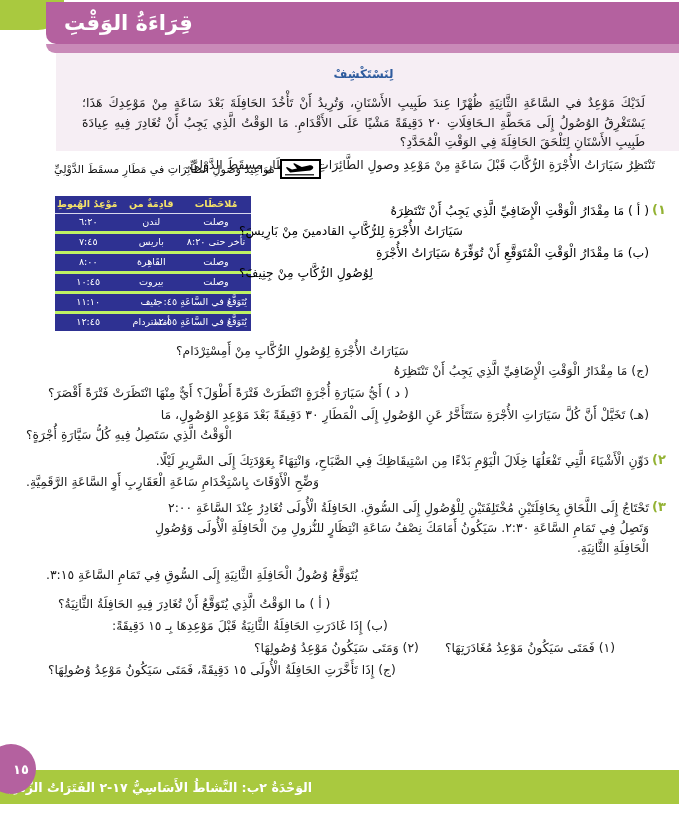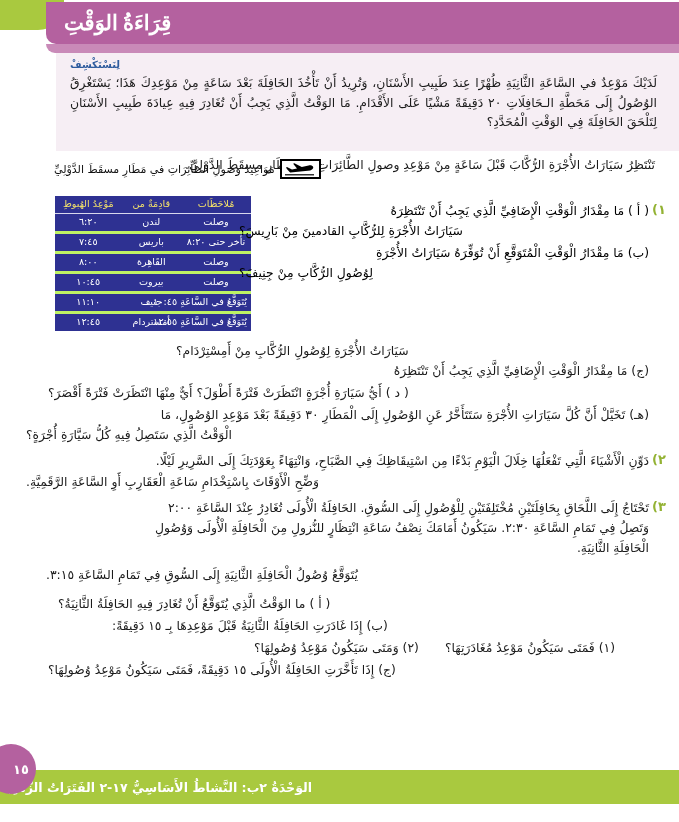--- a/index.html
+++ b/index.html
@@ -51,50 +51,49 @@
     height: 9px;
     background: #c98ab8;
     border-bottom-left-radius: 12px;
   }
   .header-title {
     color: #ffffff;
     font-size: 21px;
     font-weight: bold;
     letter-spacing: 0.5px;
     line-height: 1;
-    font-family: Liberation Serif, serif;
   }
 
   
   .intro-panel {
     position: absolute;
     left: 56px;
     right: 0;
     top: 53px;
     height: 98px;
     background: #f6eef4;
     box-sizing: border-box;
     padding: 6px 22px 4px 14px;
   }
   .intro-label {
     color: #2f5c9e;
-    font-size: 10px;
-    font-weight: bold;
-    text-align: left;
-    margin: 0 0 3px 0;
+    font-size: 12px;
+    font-weight: bold;
+    text-align: center;
+    margin: 8px 0 3px 0;
     direction: rtl;
   }
   .intro-text {
     color: #1b1b1b;
     font-size: 12.4px;
     line-height: 1.58;
     text-align: justify;
     text-align-last: right;
     direction: rtl;
-    margin: 0;
+    margin: 12px;
   }
 
   
   .content {
     position: absolute;
     left: 26px;
     right: 10px;
     top: 155px;
     bottom: 62px;
     direction: rtl;
@@ -158,21 +157,21 @@
     font-size: 9.6px;
     padding: 2px 4px 3px 4px;
     text-align: center;
     border-bottom: 3px solid #bef264;
     white-space: nowrap;
     line-height: 1.25;
   }
   table.flight-table th {
     color: #f5e36a;
     font-size: 9.6px;
-    font-weight: normal;
+    font-weight: bold;
     border-bottom: 1px solid #d8d8ec;
     padding-bottom: 3px;
   }
   table.flight-table tr:last-child td { border-bottom: none; }
   .col-time { width: 34%; }
   .col-from { width: 30%; }
   .col-note { width: 36%; }
 
   
   .q-block {

